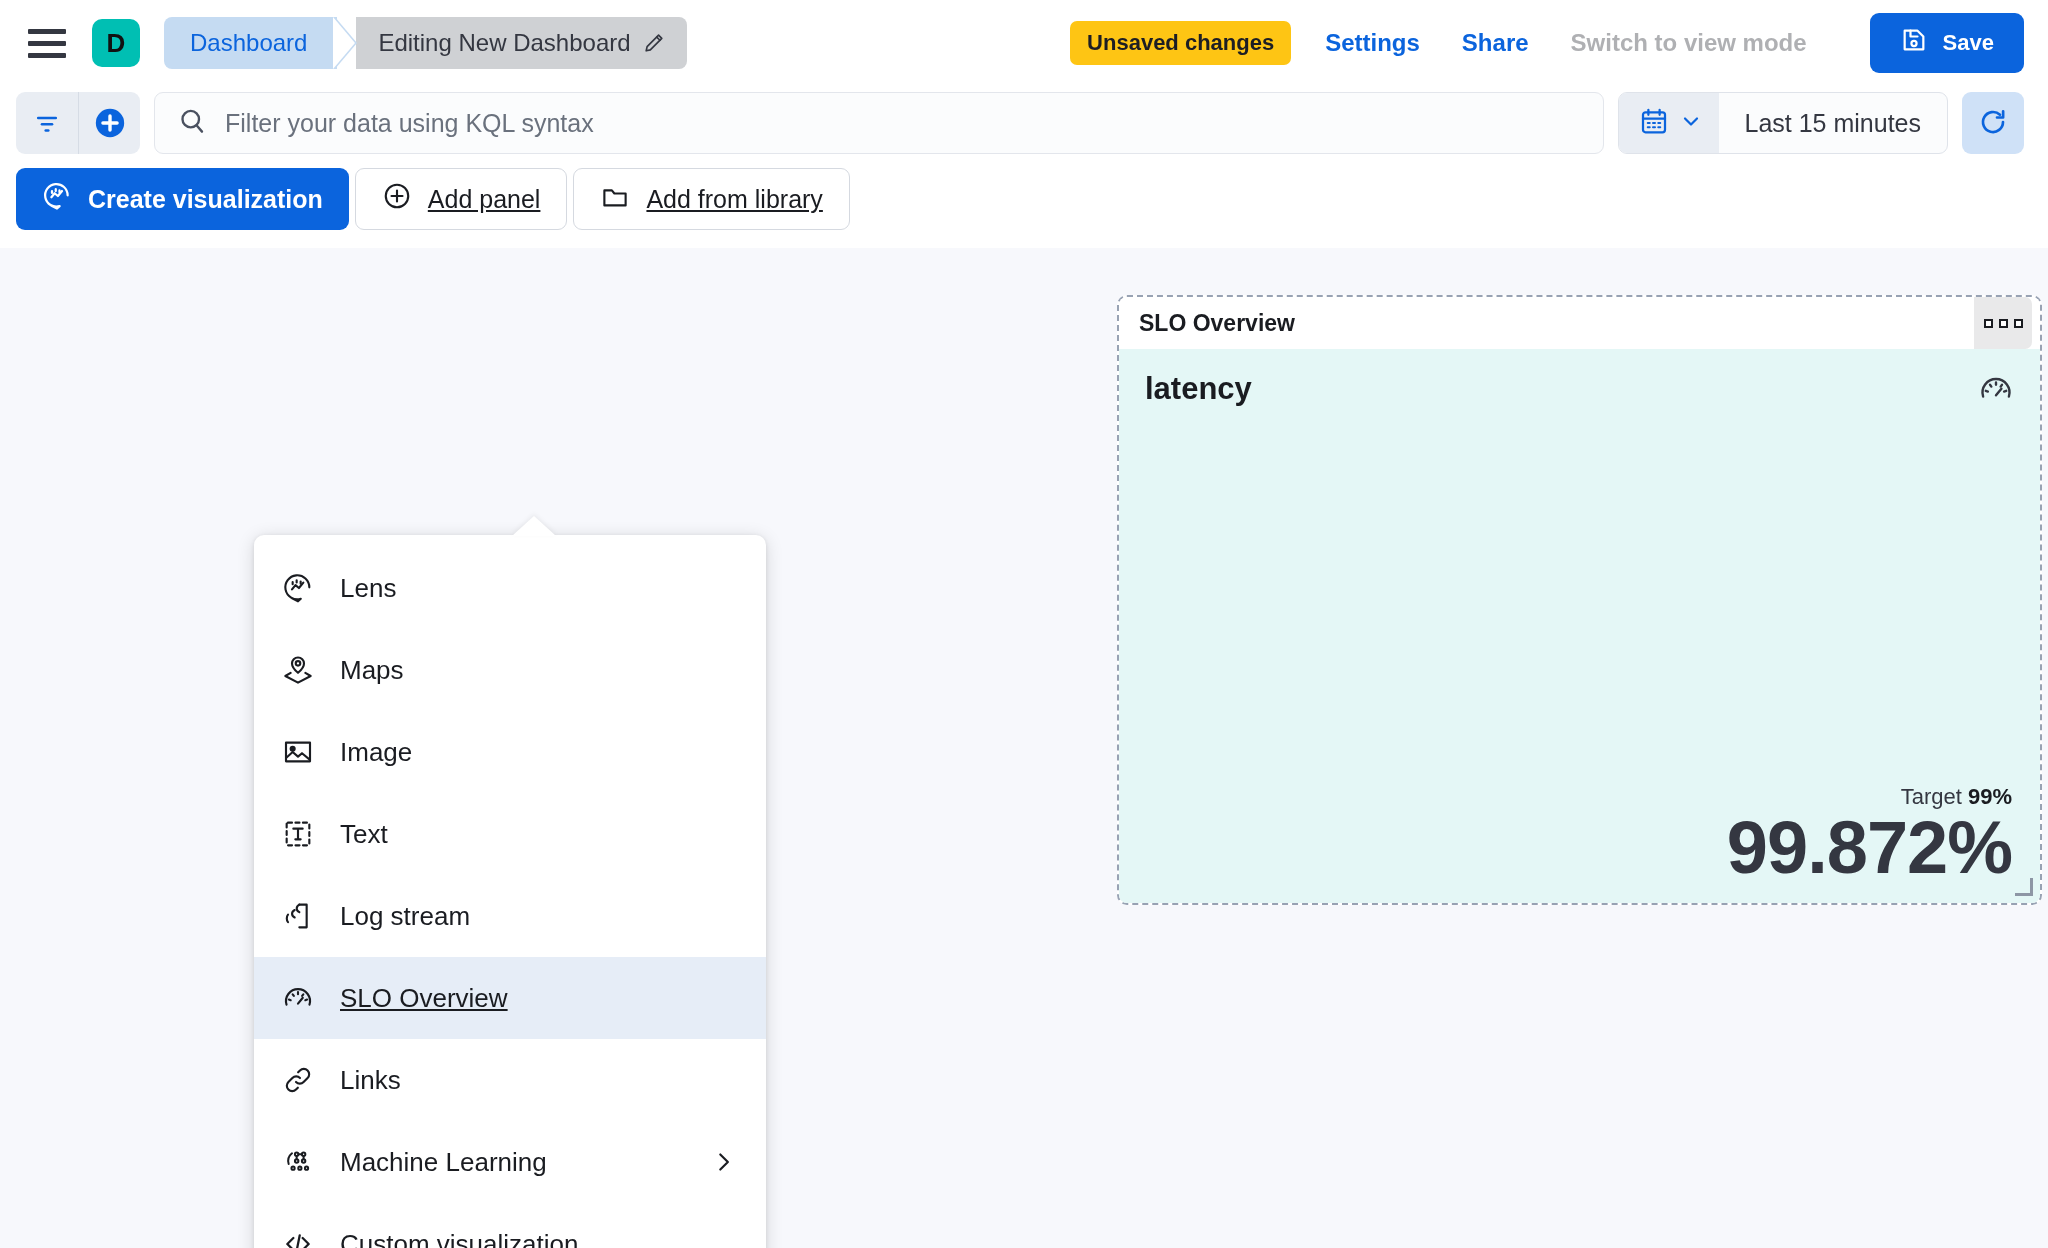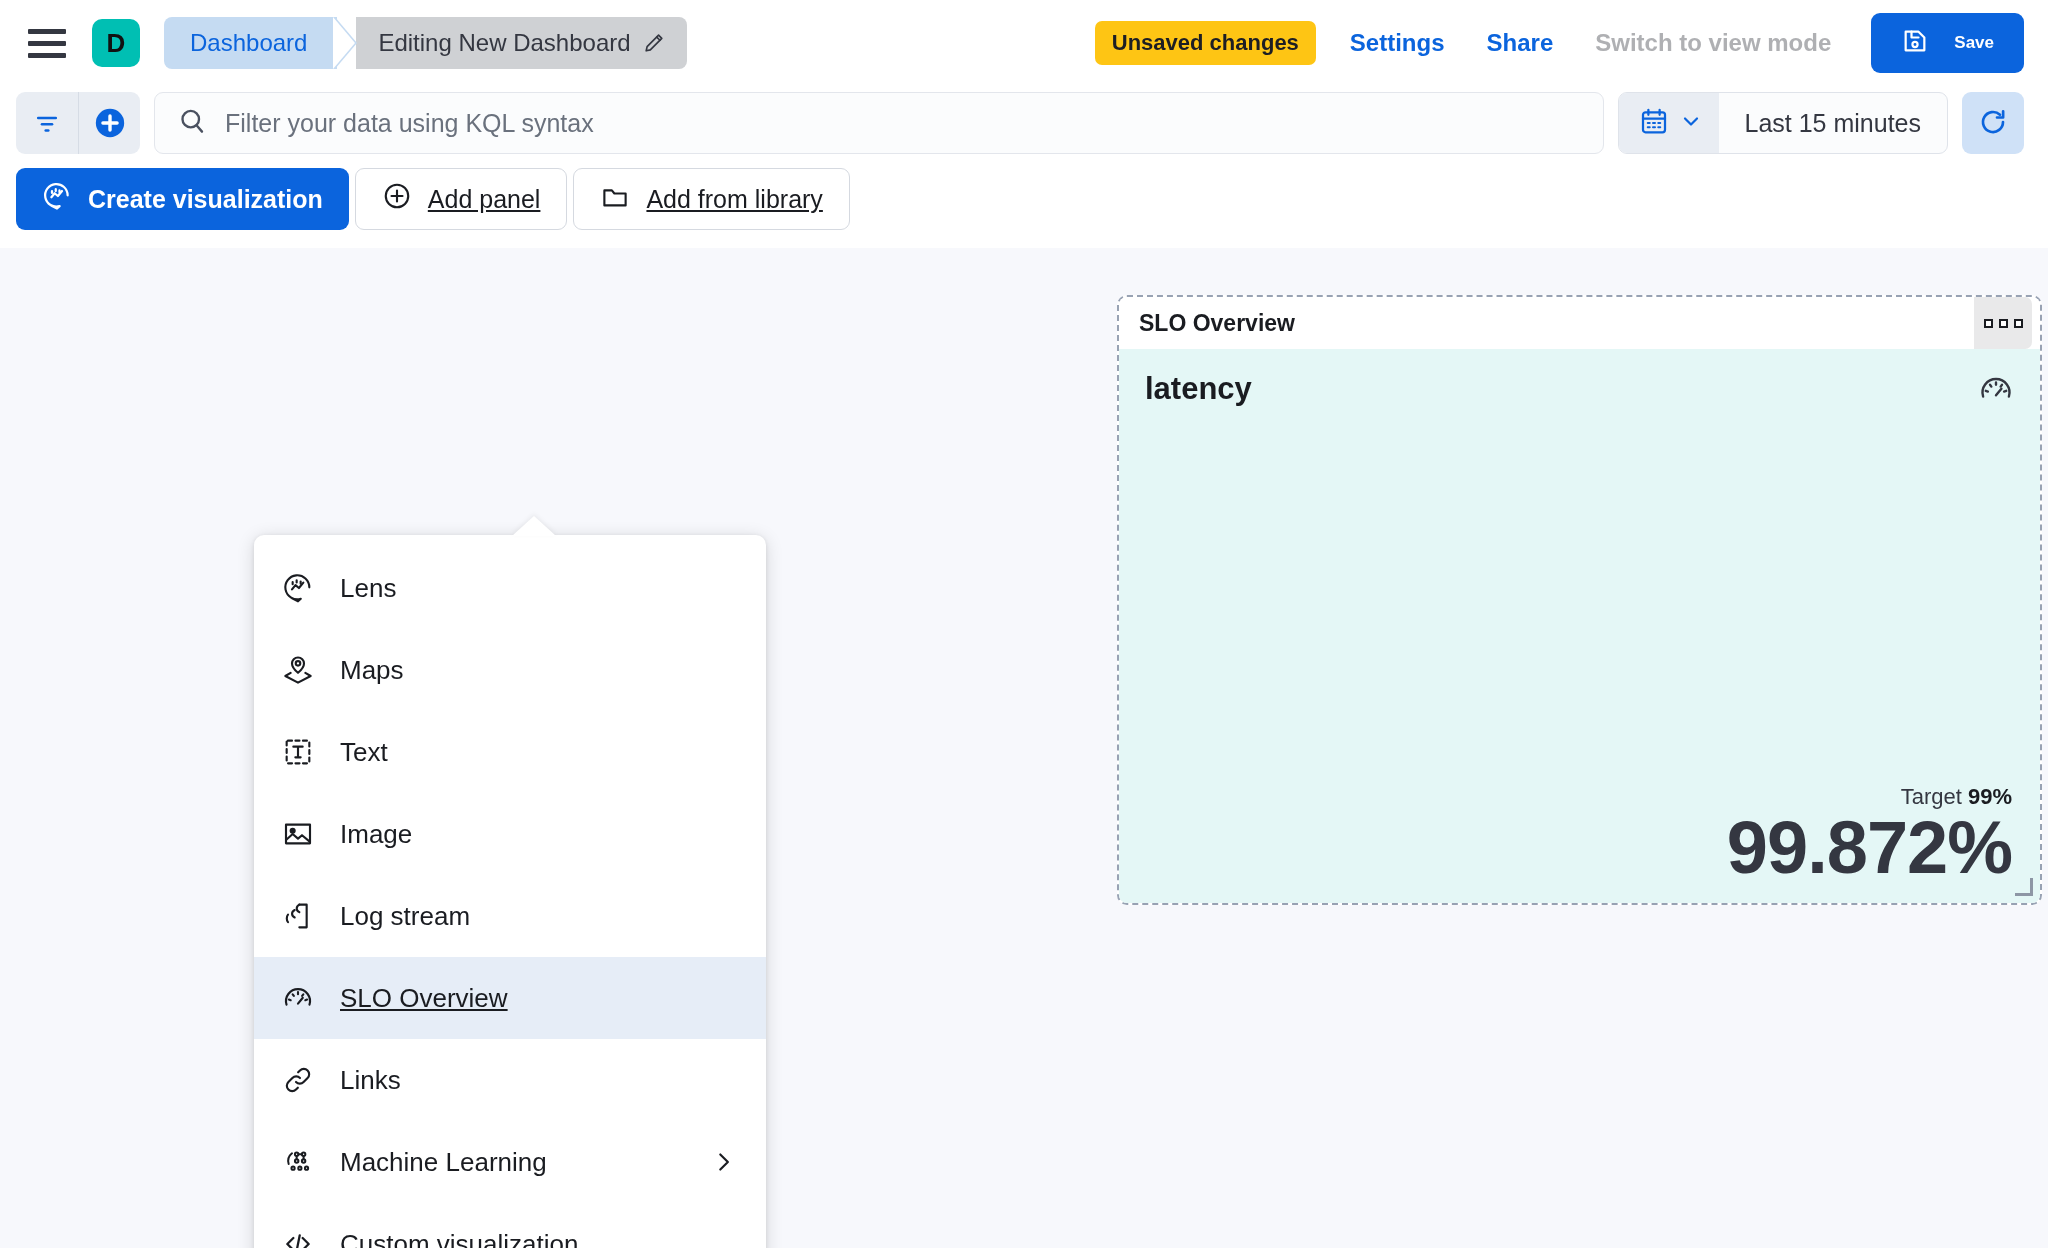--- a/index.html
+++ b/index.html
@@ -100,29 +100,29 @@
     cursor: pointer;
     white-space: nowrap;
   }
   .hdr-link {
     font-size: 24px; font-weight: 700;
     color: #0b64dd;
     margin-right: 42px;
     cursor: pointer;
     white-space: nowrap;
   }
-  .hdr-link.muted { color: #afb0b3; margin-right: 40px; }
+  .hdr-link.muted { color: #afb0b3; margin-right: 63px; }
   .save-btn {
     background: #0b64dd;
     color: #fff;
-    font-size: 17px; font-weight: 700;
+    font-size: 22px; font-weight: 700;
     border: none; border-radius: 9px;
     height: 60px;
     padding: 0 30px;
-    display: flex; align-items: center; gap: 25px;
+    display: flex; align-items: center; gap: 15px;
     cursor: pointer;
     font-family: inherit;
   }
 
   
   .querybar {
     background: #fff;
     padding: 6px 24px 14px 16px;
     display: flex; align-items: center; gap: 14px;
     position: relative; z-index: 30;
@@ -509,36 +509,36 @@
           <svg viewBox="0 0 24 24" width="32" height="32" fill="none" stroke="#1a1c21" stroke-width="1.6" stroke-linecap="round" stroke-linejoin="round">
             <path d="M12 2.6c2.5 0 4.5 2 4.5 4.5 0 3.2-4.5 7-4.5 7s-4.5-3.8-4.5-7c0-2.5 2-4.5 4.5-4.5z"></path>
             <circle cx="12" cy="7" r="1.7"></circle>
             <path d="M6.5 14.2L2.5 16.5 12 21.5l9.5-5-4-2.3"></path>
           </svg>
         </span>
         <span class="mi-label">Maps</span>
       </div>
       <div class="menu-item">
         <span class="mi-icon">
-          <svg viewBox="0 0 24 24" width="32" height="32" fill="none" stroke="#1a1c21" stroke-width="1.6" stroke-linecap="round">
-            <rect x="3.5" y="3.5" width="17" height="17" rx="1" stroke-dasharray="3 2.6"></rect>
-            <path d="M8.5 8h7M12 8v8M10 16h4"></path>
-          </svg>
-        </span>
-        <span class="mi-label">Text</span>
-      </div>
-      <div class="menu-item">
-        <span class="mi-icon">
           <svg viewBox="0 0 24 24" width="32" height="32" fill="none" stroke="#1a1c21" stroke-width="1.6" stroke-linejoin="round">
             <rect x="3" y="5" width="18" height="14"></rect>
             <circle cx="8" cy="9.6" r="1.5" fill="#1a1c21"></circle>
             <path d="M3 16.5l5-4.5 4 3.5 3-2.6 6 5"></path>
           </svg>
         </span>
         <span class="mi-label">Image</span>
+      </div>
+      <div class="menu-item">
+        <span class="mi-icon">
+          <svg viewBox="0 0 24 24" width="32" height="32" fill="none" stroke="#1a1c21" stroke-width="1.6" stroke-linecap="round">
+            <rect x="3.5" y="3.5" width="17" height="17" rx="1" stroke-dasharray="3 2.6"></rect>
+            <path d="M8.5 8h7M12 8v8M10 16h4"></path>
+          </svg>
+        </span>
+        <span class="mi-label">Text</span>
       </div>
       <div class="menu-item">
         <span class="mi-icon">
           <svg viewBox="0 0 24 24" width="32" height="32" fill="none" stroke="#1a1c21" stroke-width="1.6" stroke-linecap="round" stroke-linejoin="round">
             <path d="M13 3.5h5.5v17H13"></path>
             <path d="M13 3.5c-2.6 1.4-2.6 4.2 0 5.6"></path>
             <path d="M9.5 7.5c-2.6 1.4-2.6 4.2 0 5.6"></path>
             <path d="M4.5 11c-1.2 1.4-1.2 4.2 0 5.6"></path>
           </svg>
         </span>

